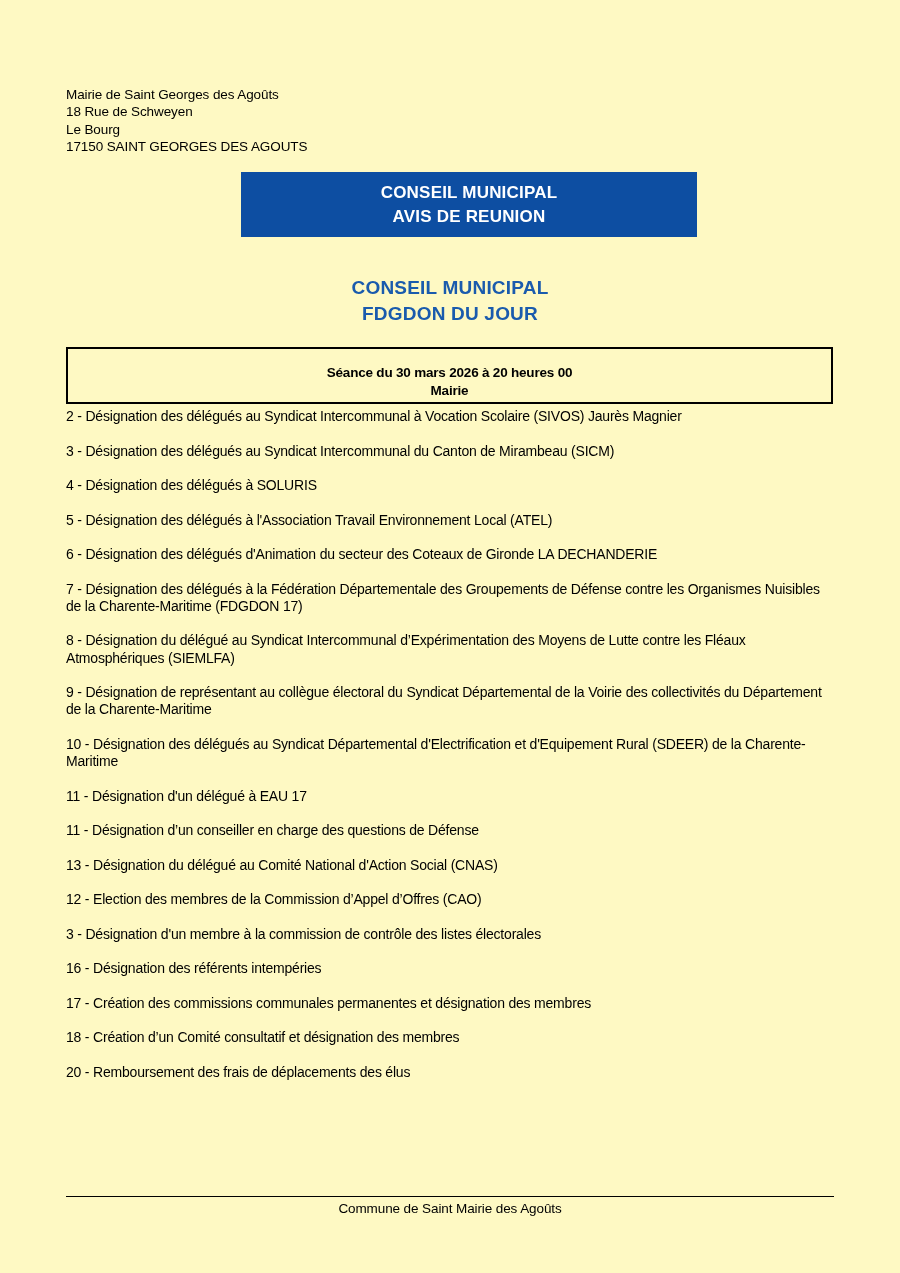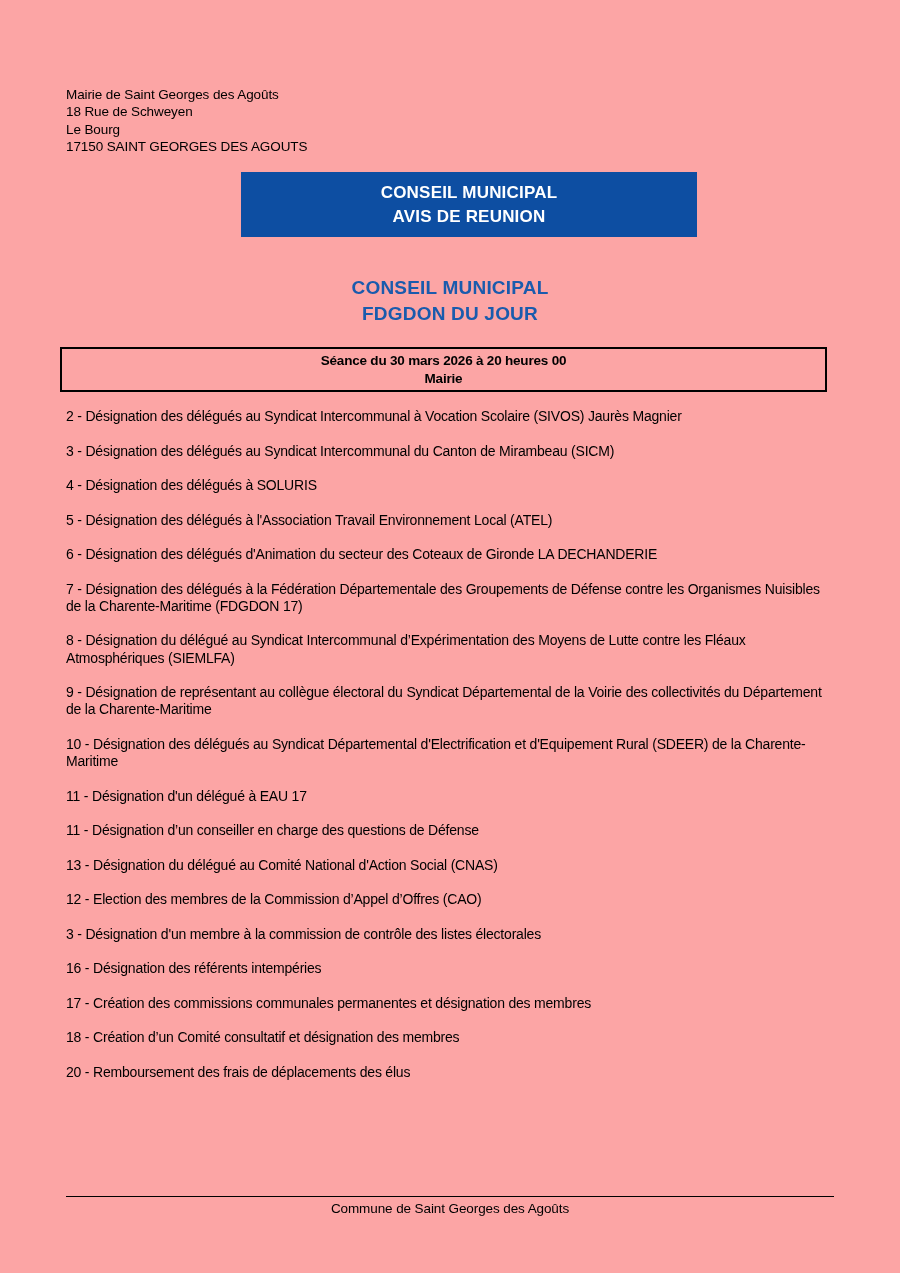--- a/index.html
+++ b/index.html
@@ -1,20 +1,20 @@
 <!DOCTYPE html>
 <html><head>
 <meta charset="utf-8">
 <style>
   html, body { margin: 0; padding: 0; background: #ffffff; }
   .page {
     position: relative;
     width: 900px;
     height: 1273px;
-    background: #fca5a5;
+    background: #fef9c3;
     font-family: "Liberation Sans", sans-serif;
     color: #000000;
     overflow: hidden;
   }
   .address {
     position: absolute;
     left: 66px;
     top: 86px;
     font-size: 13.5px;
     line-height: 17.3px;
@@ -45,31 +45,31 @@
     width: 900px;
     text-align: center;
     color: #1a5bad;
     font-weight: bold;
     font-size: 19px;
     line-height: 26px;
     letter-spacing: 0.2px;
   }
   .session-box {
     position: absolute;
-    left: 60px;
+    left: 66px;
     top: 347px;
     width: 763px;
     height: 38px;
     border: 2px solid #000000;
     text-align: center;
     font-weight: bold;
     font-size: 13.5px;
     line-height: 18px;
     letter-spacing: -0.2px;
-    padding-top: 3px;
+    padding-top: 15px;
     box-sizing: content-box;
   }
   .agenda {
     position: absolute;
     left: 66px;
     top: 408px;
     width: 770px;
     font-size: 14px;
     line-height: 17.25px;
     letter-spacing: -0.2px;
@@ -132,16 +132,16 @@
     <p>13 - Désignation du délégué au Comité National d'Action Social (CNAS)</p>
     <p>12 - Election des membres de la Commission d’Appel d’Offres (CAO)</p>
     <p>3 - Désignation d'un membre à la commission de contrôle des listes électorales</p>
     <p>16 - Désignation des référents intempéries</p>
     <p>17 - Création des commissions communales permanentes et désignation des membres</p>
     <p>18 - Création d’un Comité consultatif et désignation des membres</p>
     <p>20 - Remboursement des frais de déplacements des élus</p>
   </div>
 
   <div class="footer">
-    <span>Commune de Saint Georges des Agoûts</span>
+    <span>Commune de Saint Mairie des Agoûts</span>
   </div>
 
 </div>
 
 </body></html>

